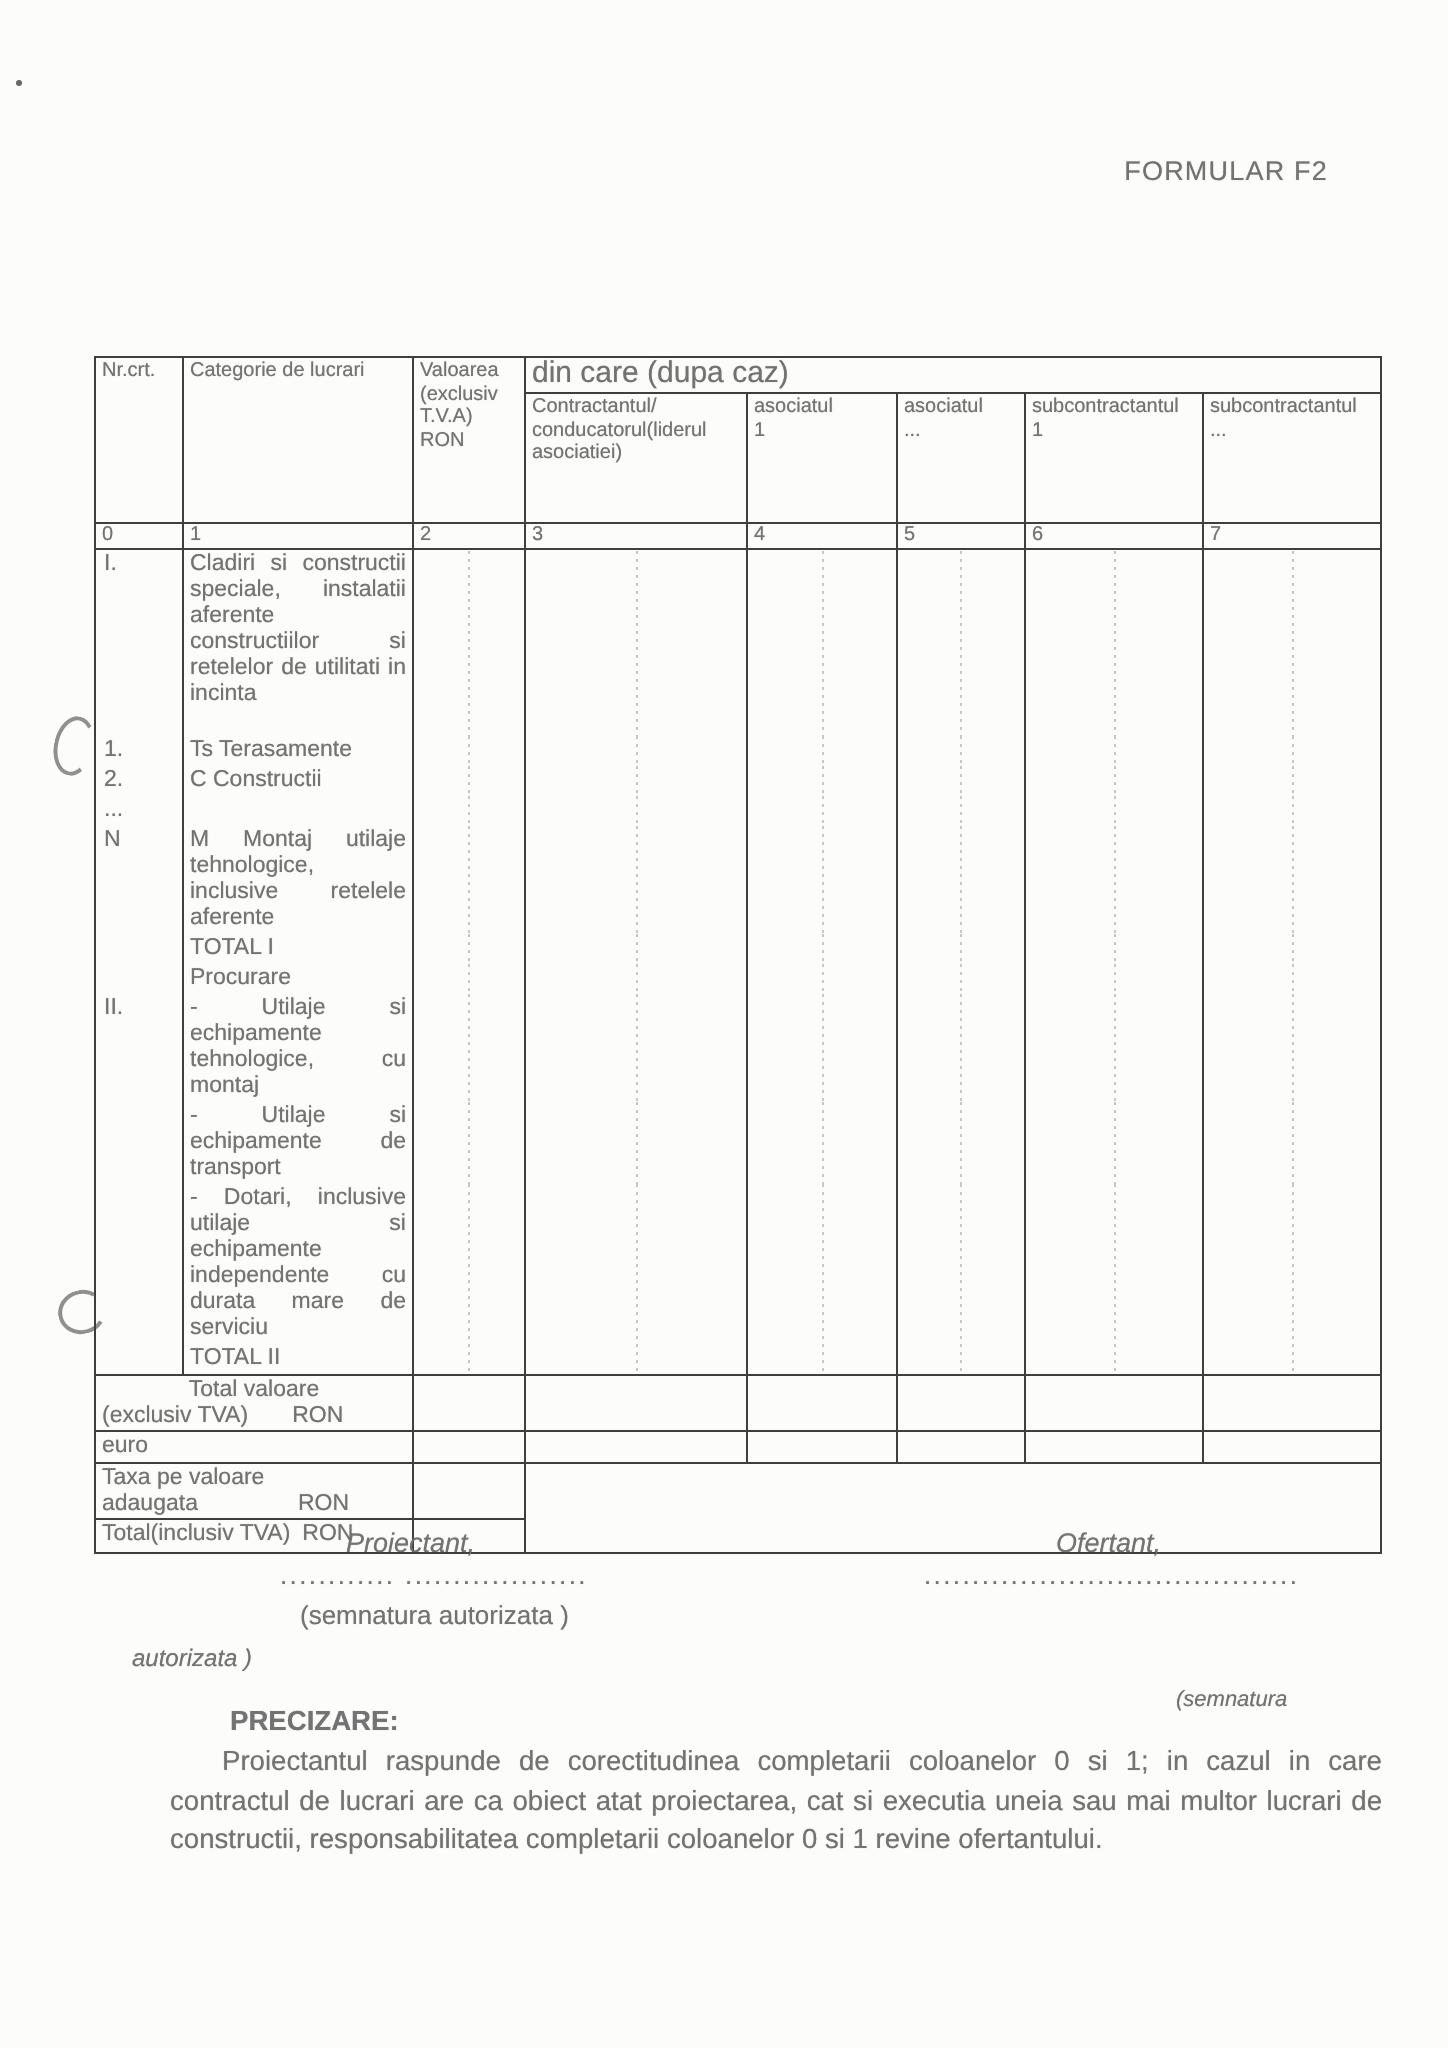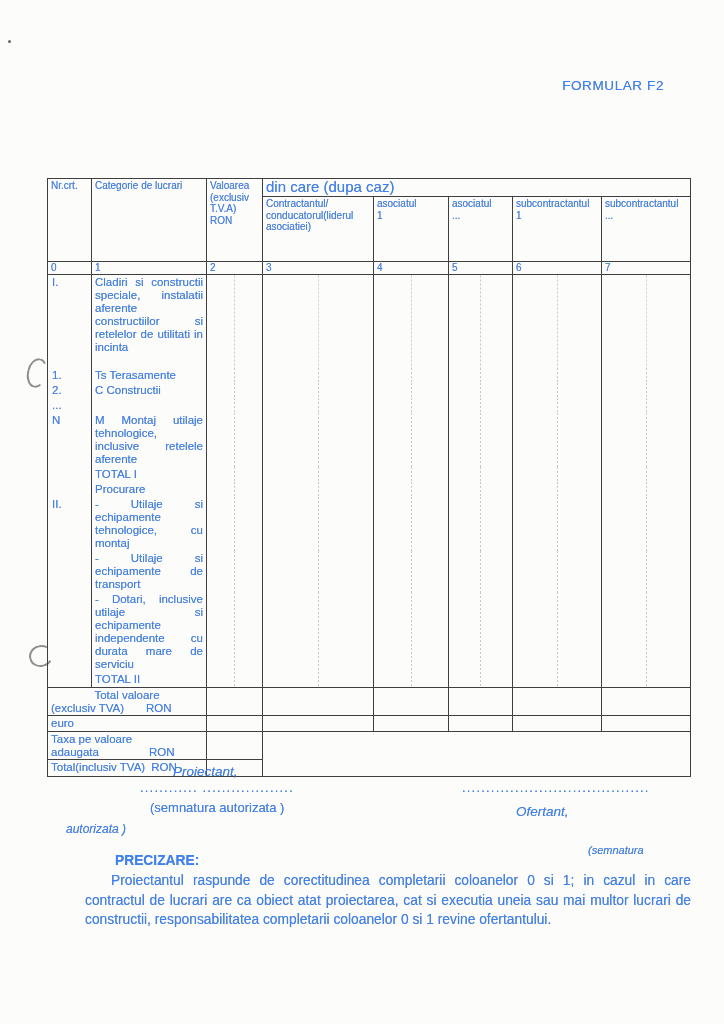--- a/index.html
+++ b/index.html
@@ -1,18 +1,18 @@
 <!DOCTYPE html>
 <html><head>
 <meta charset="utf-8">
 <style>
   html,body{margin:0;padding:0;background:#d8d8d8;}
   .page{
     position:relative;width:724px;height:1024px;background:#fcfcfa;
-    font-family:"Liberation Sans",sans-serif;color:#3b82f6;overflow:hidden;
+    font-family:"Liberation Sans",sans-serif;color:#737373;overflow:hidden;
     text-shadow:0 0 .4px rgba(40,40,40,.45);
   }
   
   .form-code{position:absolute;top:78px;right:60px;font-size:13.5px;letter-spacing:.6px;}
   .title-block{position:absolute;top:107px;left:0;width:100%;text-align:center;}
   .title{font-weight:bold;font-size:13px;letter-spacing:.3px;text-decoration:underline;text-underline-offset:2px;}
   .subtitle{margin-top:4px;font-weight:bold;font-size:13px;}
   .blank{display:inline-block;width:92px;height:11px;border-bottom:1.6px solid #222;margin-left:5px;vertical-align:baseline;}
   
   table.main{position:absolute;left:47px;top:178px;width:643px;border-collapse:collapse;table-layout:fixed;}
@@ -43,21 +43,21 @@
   .inline{display:flex;}
   
   .speck{position:absolute;left:8px;top:40px;width:3px;height:3px;background:#666;border-radius:50%;}
   .circle1{position:absolute;left:27px;top:358px;width:16px;height:26px;border:2px solid #909090;
     border-right-color:transparent;border-radius:50%;transform:rotate(12deg);}
   .circle2{position:absolute;left:29px;top:645px;width:20px;height:18px;border:2px solid #909090;
     border-right-color:transparent;border-radius:50%;transform:rotate(-14deg);}
   
   .abs{position:absolute;}
   .sig-designer{left:173px;top:764px;font-style:italic;font-size:13.5px;}
-  .sig-bidder{left:516px;top:764px;font-style:italic;font-size:13.5px;margin-top:40px;}
+  .sig-bidder{left:528px;top:764px;font-style:italic;font-size:13.5px;}
   .dots-left{left:140px;top:780px;font-size:13px;letter-spacing:1.2px;}
   .dots-right{left:462px;top:780px;font-size:13px;letter-spacing:1.2px;}
   .cap-left{left:150px;top:800px;font-size:13px;}
   .cap-right1{left:588px;top:844px;font-style:italic;font-size:11px;}
   .cap-right2{left:66px;top:822px;font-style:italic;font-size:12px;}
   
   .note-heading{left:115px;top:853px;font-weight:bold;font-size:13.8px;}
   .note-body{left:85px;top:871px;width:606px;text-align:justify;text-indent:26px;font-size:13.8px;line-height:19.5px;}
 </style>
 </head>

